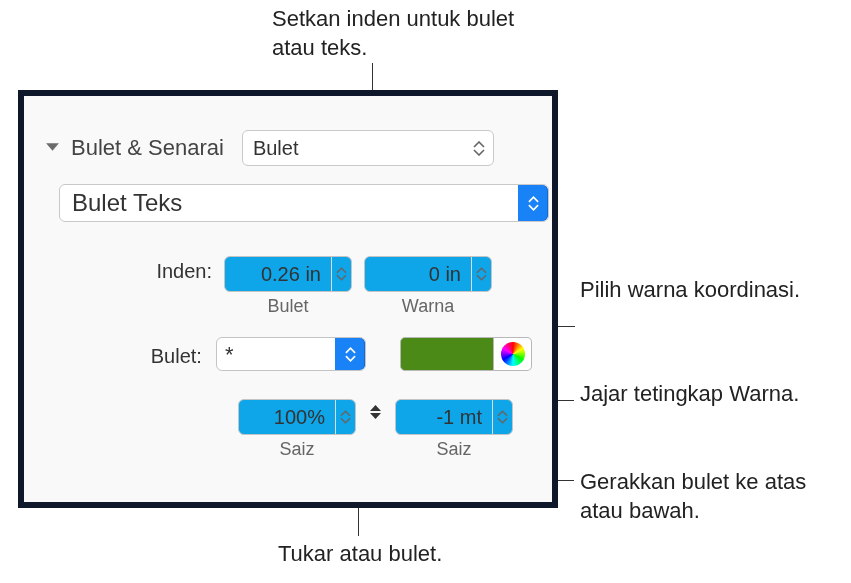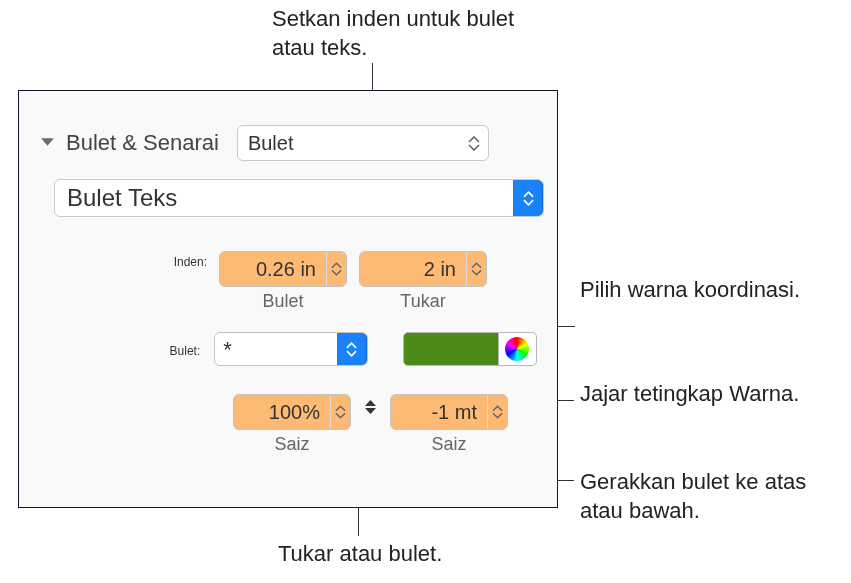--- a/index.html
+++ b/index.html
@@ -19,21 +19,21 @@
       font-size: 22px;
       color: #222;
       line-height: 1.3;
     }
     .panel {
       position: absolute;
       left: 18px;
       top: 90px;
       width: 540px;
       height: 418px;
-      border: 1px solid #0f172a;
+      border: 6px solid #0f172a;
       background: #f9f9f9;
       padding: 34px 20px 18px 20px;
     }
 
     
     .header-row {
       display: flex;
       align-items: center;
     }
     .disclosure-icon svg {
@@ -114,29 +114,29 @@
       left: 50%;
       top: -14px;
       width: 1px;
       height: 14px;
       background: #555;
     }
 
     
     .label-right {
       text-align: right;
-      font-size: 12px;
+      font-size: 20px;
       color: #333;
       width: 168px;
       padding-top: 4px;
     }
     .spin {
       display: inline-flex;
       align-items: center;
-      background: #fdba74;
+      background: #0ea5e9;
       border: 1px solid #c4c4c4;
       border-radius: 6px;
       height: 36px;
     }
     .spin .val {
       width: 106px;
       text-align: right;
       padding: 0 10px 0 6px;
       font-size: 20px;
       color: #333;
@@ -295,31 +295,31 @@
           <svg viewBox="0 0 12 7">
               <path d="M1 1 L6 6 L11 1" stroke="#666" stroke-width="1.6" fill="none"></path>
             </svg>
         </span>
       </div>
       <div class="sublabel">Bulet</div>
     </div>
 
     <div class="spin-group">
       <div class="spin">
-        <span class="val">2 in</span>
+        <span class="val">0 in</span>
         <span class="stepctrl">
           <svg viewBox="0 0 12 7">
               <path d="M1 6 L6 1 L11 6" stroke="#666" stroke-width="1.6" fill="none"></path>
             </svg>
           <svg viewBox="0 0 12 7">
               <path d="M1 1 L6 6 L11 1" stroke="#666" stroke-width="1.6" fill="none"></path>
             </svg>
         </span>
       </div>
-      <div class="sublabel">Tukar</div>
+      <div class="sublabel">Warna</div>
     </div>
   </div>
 
   <div class="bulet-row">
     <div class="label-right" style="width:168px;">Bulet:</div>
 
     <div class="small-dd">
       <span class="val">*</span>
       <span class="blue-chev" style="border-radius:0 5px 5px 0;">
         <svg viewBox="0 0 12 7">

